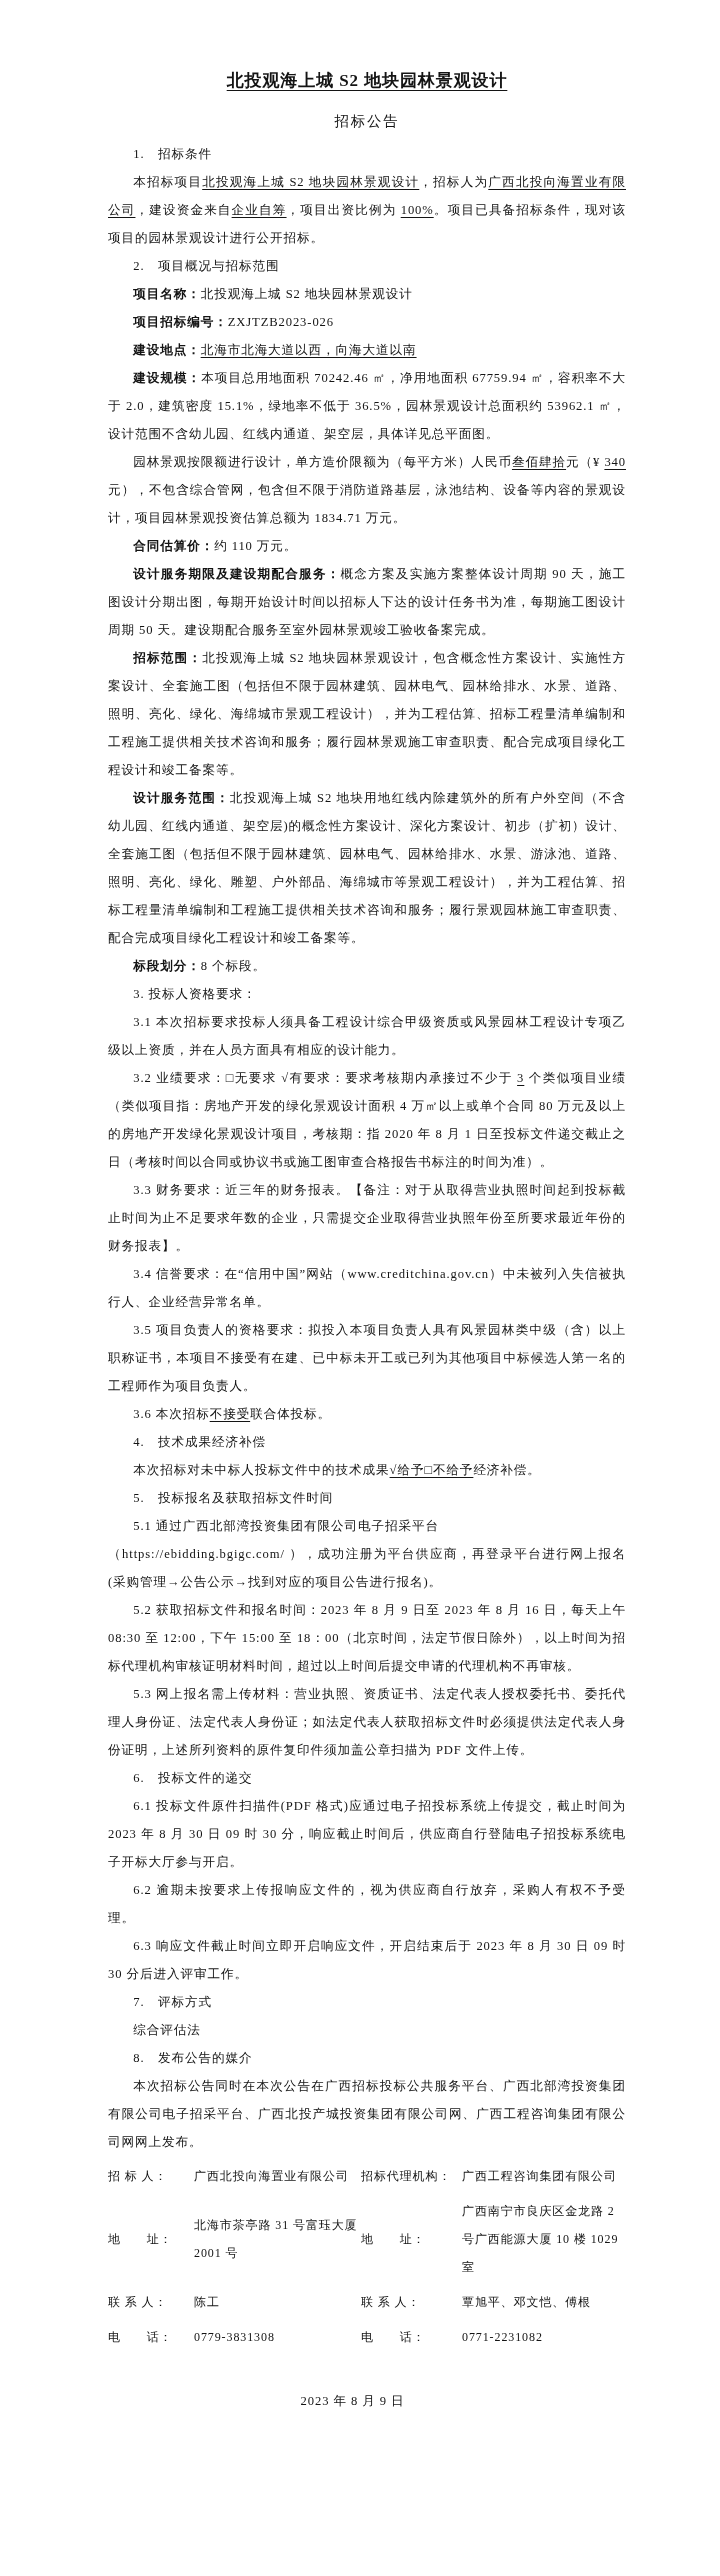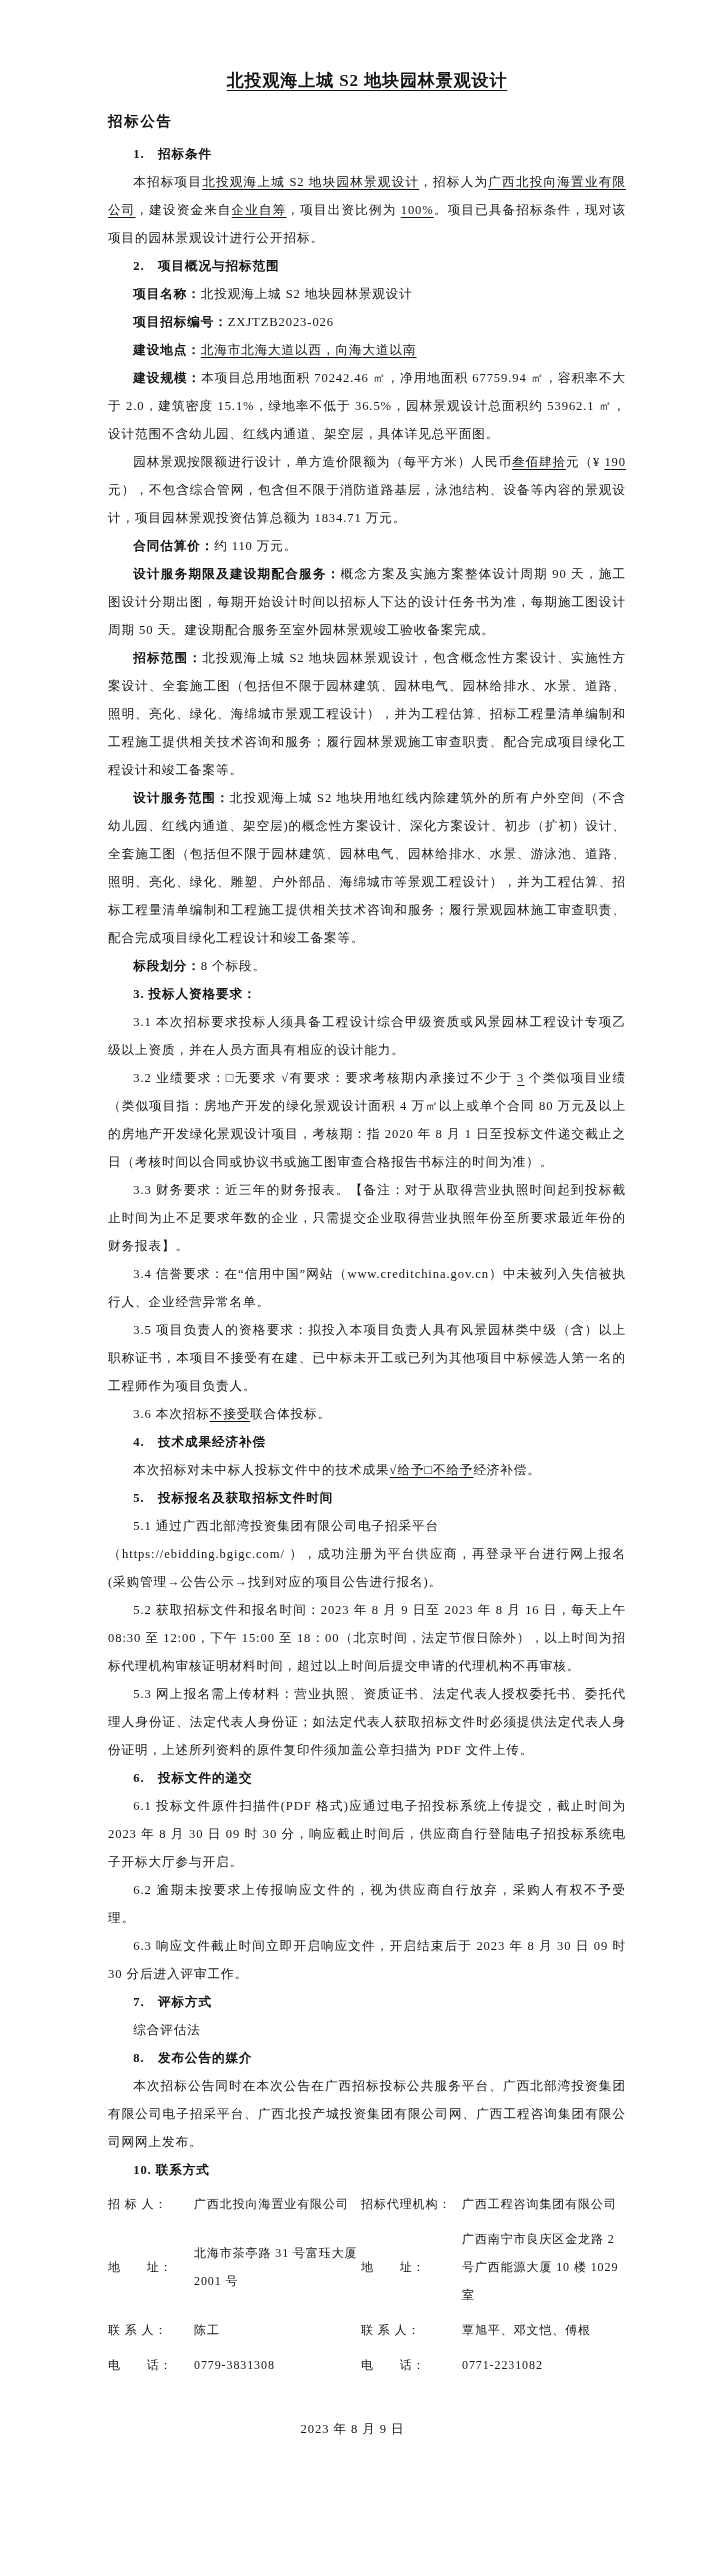--- a/index.html
+++ b/index.html
@@ -8,28 +8,28 @@
     font-family:"Liberation Serif","DejaVu Serif",serif;
     color:#141414;
   }
   .page{box-sizing:border-box;width:721px;height:2152px;padding:65px 95px 0 108px;}
   .title{
     font-size:17px;font-weight:bold;text-align:center;
     line-height:31px;margin:0 0 10.8px 0;letter-spacing:0.9px;
   }
   .title .u{text-decoration:underline;text-underline-offset:3.6px;}
   .subtitle{
-    font-size:14.4px;font-weight:bold;
+    font-size:14.4px;font-weight:normal;text-align:center;
     line-height:28px;margin:0 0 5.4px 0;letter-spacing:1.8px;
   }
   p{
     margin:0;font-size:12.6px;line-height:28px;letter-spacing:0.9px;
     text-align:justify;text-indent:2em;
   }
-  p.h{font-weight:bold;}
+  p.h{font-weight:normal;}
   p.noind{text-indent:0;}
   .b{font-weight:bold;}
   .u{text-decoration:underline;text-underline-offset:2.7px;}
   .contacts{margin-top:5.4px;font-size:12px;letter-spacing:0.9px;}
   .crow{
     display:grid;grid-template-columns:86px 167px 101px 1fr;
     align-items:center;line-height:28px;margin-bottom:7.2px;
     text-align:left;
   }
   .crow span{display:block;}
@@ -53,21 +53,21 @@
   <p class="h">2.　项目概况与招标范围</p>
 
   <p><span class="b">项目名称：</span><span>北投观海上城 S2 地块园林景观设计</span></p>
 
   <p><span class="b">项目招标编号：</span><span>ZXJTZB2023-026</span></p>
 
   <p><span class="b">建设地点：</span><span class="u">北海市北海大道以西，向海大道以南 </span></p>
 
   <p><span class="b">建设规模：</span><span>本项目总用地面积 70242.46 ㎡，净用地面积 67759.94 ㎡，容积率不大于 2.0，建筑密度 15.1%，绿地率不低于 36.5%，园林景观设计总面积约 53962.1 ㎡，设计范围不含幼儿园、红线内通道、架空层，具体详见总平面图。</span></p>
 
-  <p><span>园林景观按限额进行设计，单方造价限额为（每平方米）人民币</span><span class="u">叁佰肆拾</span><span>元（¥ </span><span class="u">190</span><span> 元），不包含综合管网，包含但不限于消防道路基层，泳池结构、设备等内容的景观设计，项目园林景观投资估算总额为 1834.71 万元。</span></p>
+  <p><span>园林景观按限额进行设计，单方造价限额为（每平方米）人民币</span><span class="u">叁佰肆拾</span><span>元（¥ </span><span class="u">340</span><span> 元），不包含综合管网，包含但不限于消防道路基层，泳池结构、设备等内容的景观设计，项目园林景观投资估算总额为 1834.71 万元。</span></p>
 
   <p><span class="b">合同估算价：</span><span>约 110 万元。</span></p>
 
   <p><span class="b">设计服务期限及建设期配合服务：</span><span>概念方案及实施方案整体设计周期 90 天，施工图设计分期出图，每期开始设计时间以招标人下达的设计任务书为准，每期施工图设计周期 50 天。建设期配合服务至室外园林景观竣工验收备案完成。</span></p>
 
   <p><span class="b">招标范围：</span><span>北投观海上城 S2 地块园林景观设计，包含概念性方案设计、实施性方案设计、全套施工图（包括但不限于园林建筑、园林电气、园林给排水、水景、道路、照明、亮化、绿化、海绵城市景观工程设计），并为工程估算、招标工程量清单编制和工程施工提供相关技术咨询和服务；履行园林景观施工审查职责、配合完成项目绿化工程设计和竣工备案等。</span></p>
 
   <p><span class="b">设计服务范围：</span><span>北投观海上城 S2 地块用地红线内除建筑外的所有户外空间（不含幼儿园、红线内通道、架空层)的概念性方案设计、深化方案设计、初步（扩初）设计、全套施工图（包括但不限于园林建筑、园林电气、园林给排水、水景、游泳池、道路、照明、亮化、绿化、雕塑、户外部品、海绵城市等景观工程设计），并为工程估算、招标工程量清单编制和工程施工提供相关技术咨询和服务；履行景观园林施工审查职责、配合完成项目绿化工程设计和竣工备案等。</span></p>
 
   <p><span class="b">标段划分：</span><span>8 个标段。</span></p>
@@ -111,21 +111,20 @@
   <p>6.3 响应文件截止时间立即开启响应文件，开启结束后于 2023 年 8 月 30 日 09 时 30 分后进入评审工作。</p>
 
   <p class="h">7.　评标方式</p>
 
   <p>综合评估法</p>
 
   <p class="h">8.　发布公告的媒介</p>
 
   <p>本次招标公告同时在本次公告在广西招标投标公共服务平台、广西北部湾投资集团有限公司电子招采平台、广西北投产城投资集团有限公司网、广西工程咨询集团有限公司网网上发布。</p>
 
-  <p class="h">10. 联系方式</p>
 
   <div class="contacts">
     <div class="crow">
       <span>招 标 人：</span>
       <span>广西北投向海置业有限公司</span>
       <span>招标代理机构：</span>
       <span>广西工程咨询集团有限公司</span>
     </div>
     <div class="crow">
       <span>地　　址：</span>

